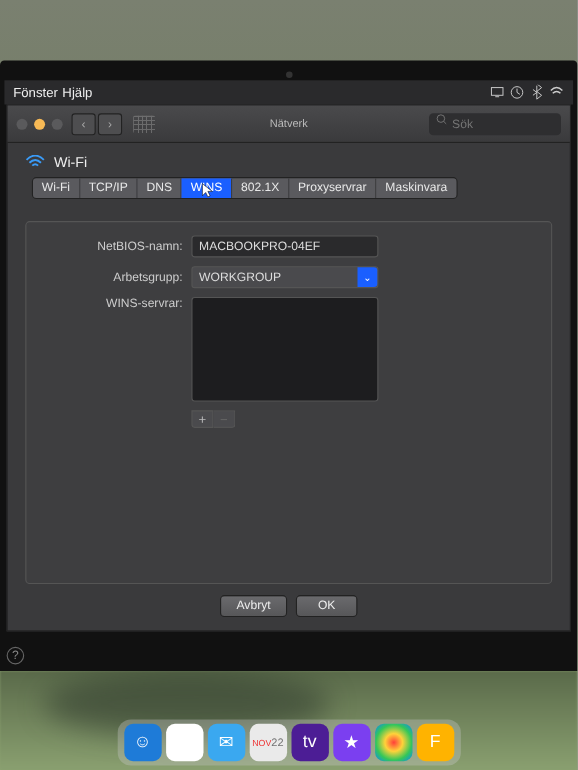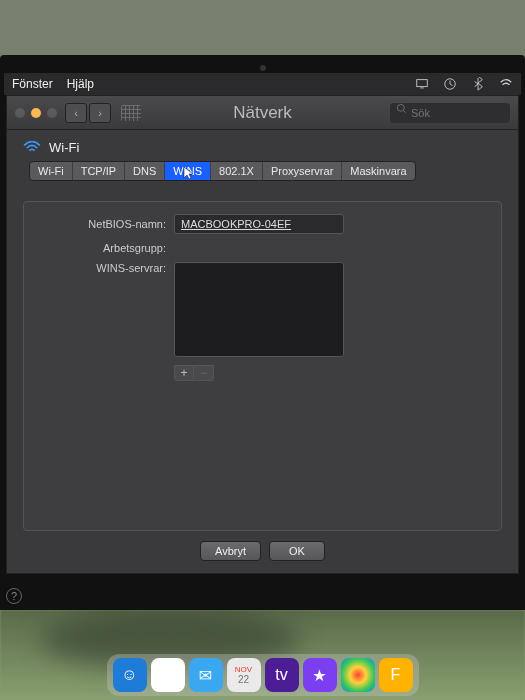--- a/index.html
+++ b/index.html
@@ -1,45 +1,45 @@
 <!DOCTYPE html>
 <html><head>
 <meta charset="utf-8">
 <style>
 * { box-sizing: border-box; margin: 0; padding: 0; font-family: -apple-system, "Helvetica Neue", Arial, sans-serif; }
 body { width: 525px; height: 700px; background: linear-gradient(#7a8070 0%, #6a7a55 55%, #8aa070 100%); overflow: hidden; position: relative; }
 .screen-frame { position: absolute; top: 55px; left: 0; right: 0; height: 555px; background: #111; border-radius: 4px 4px 0 0; padding: 18px 4px 0 4px; }
 .camera { position:absolute; top:65px; left:50%; width:6px; height:6px; background:#333; border-radius:50%; transform:translateX(-50%);}
-.menubar { display:flex; align-items:center; height:22px; background:#2a2a2c; color:#eee; font-size:12px; padding:0 8px; gap:14px; }
+.menubar { display:flex; align-items:center; height:22px; background:#2a2a2c; color:#eee; font-size:12px; padding:0 8px; gap:4px; }
 .menubar .spacer { flex:1; }
 .menubar .mi { cursor:default; }
 .menubar .icon { width:14px; height:14px; display:inline-block; }
 .window { margin:0 2px; background:#3a3a3c; border:1px solid #222; }
 .toolbar { display:flex; align-items:center; height:34px; padding:0 8px; background:linear-gradient(#4a4a4c,#3a3a3c); border-bottom:1px solid #222; position:relative; }
 .traffic { display:flex; gap:6px; margin-right:8px; }
 .dot { width:10px; height:10px; border-radius:50%; }
 .dot.r { background:#5a5a5c; } .dot.y { background:#f7b955; } .dot.g { background:#5a5a5c; }
 .navbtn { width:22px; height:20px; background:#4e4e50; border:1px solid #222; border-radius:3px; display:flex; align-items:center; justify-content:center; color:#aaa; font-size:11px; margin-right:2px; }
 .grid-icon { width:20px; height:16px; background:repeating-linear-gradient(#888 0 1px, transparent 1px 4px), repeating-linear-gradient(90deg,#888 0 1px, transparent 1px 4px); margin:0 8px; border-radius:2px; opacity:.6;}
-.title { position:absolute; left:50%; transform:translateX(-50%); color:#bbb; font-size:17px; }
+.title { position:absolute; left:50%; transform:translateX(-50%); color:#bbb; font-size:10px; }
 .search { margin-left:auto; background:#2e2e30; border-radius:4px; height:20px; width:120px; display:flex; padding:0 6px; gap:4px; }
 .search svg { width:11px; height:11px; }
 .search input { background:transparent; border:none; color:#bbb; width:80px; font-size:11px; outline:none; }
 .content { padding:10px 16px 12px; color:#ddd; font-size:12px; }
 .section-head { display:flex; align-items:center; gap:8px; margin-bottom:6px; }
 .wifi-ico { width:18px; height:14px; }
 .tabs { display:flex; margin:0 0 14px 6px; border-radius:4px; overflow:hidden; background:#5a5a5e; width:fit-content; height:20px; font-size:11px; border:1px solid #222; }
 .tab { padding:2px 8px; border-right:1px solid #3d3d40; color:#e8e8e8; display:flex; align-items:center; cursor:default; }
 .tab:last-child { border-right:none; }
 .tab.active { background:#1a5fff; color:#fff; position:relative; }
 .cursor { position:absolute; width:12px; height:14px; }
 .panel { border:1px solid #555; border-radius:4px; padding:12px 14px 12px 0; background:#3e3e40; min-height:330px; position:relative;margin-top:20px; }
 .row { display:flex; align-items:center; gap:8px; margin-bottom:8px; }
 .row label { width:142px; text-align:right; color:#ccc; font-size:11px; }
-.field { background:#2a2a2c; border:1px solid #555; border-radius:3px; height:20px; width:170px; color:#ddd; font-size:11px; padding:0 6px; display:flex; align-items:center;text-decoration:underline; }
+.field { background:#2a2a2c; border:1px solid #555; border-radius:3px; height:20px; width:170px; color:#ddd; font-size:11px; padding:0 6px; display:flex; align-items:center; }
 .dropdown { display:flex; align-items:center; background:#4a4a4d; border:1px solid #555; border-radius:3px; height:20px; width:170px; font-size:11px; color:#ddd; }
 .dropdown .val { flex:1; padding:0 6px; }
 .dropdown .chev { width:18px; height:100%; background:#1a5fff; border-radius:0 3px 3px 0; display:flex; align-items:center; justify-content:center; color:#fff; font-size:9px; }
 .listbox { width:170px; height:95px; background:#1d1d1f; border:1px solid #555; border-radius:3px; }
 .pm { display:flex; margin-left:150px; }
 .pm button { width:20px; height:16px; border:1px solid #555; background:#4a4a4d; color:#bbb; font-size:12px; line-height:12px; }
 .pm button:first-child { border-radius:0 0 0 3px; }
 .pm button:last-child { border-left:none; border-radius:0 0 3px 0; color:#666; }
 .footer { display:flex; justify-content:center; gap:8px; margin-top:10px; }
 .btn { background:linear-gradient(#6a6a6d,#575759); border:1px solid #222; border-radius:4px; color:#eee; font-size:11px; padding:3px 14px; min-width:56px; }
@@ -120,20 +120,24 @@
         <div class="tab">Maskinvara</div>
       </div>
 
       <div class="panel">
         <div class="row">
           <label>NetBIOS-namn:</label>
           <div class="field">MACBOOKPRO-04EF</div>
         </div>
         <div class="row">
           <label>Arbetsgrupp:</label>
+          <div class="dropdown">
+            <span class="val">WORKGROUP</span>
+            <span class="chev">⌄</span>
+          </div>
         </div>
         <div class="row" style="align-items:flex-start">
           <label>WINS-servrar:</label>
           <div class="listbox"></div>
         </div>
         <div class="pm">
           <button>+</button>
           <button>−</button>
         </div>
       </div>
@@ -145,21 +149,21 @@
       <div class="help">?</div>
     </div>
   </div>
 </div>
 <div class="camera"></div>
 
 <div class="dock">
   <div class="app a1">☺</div>
   <div class="app a2">✈</div>
   <div class="app a3">✉</div>
-  <div class="app a4" style="flex-direction:column;font-size:8px;color:#e33">
+  <div class="app a4" style="flex-direction:row;font-size:8px;color:#e33">
       <span>NOV</span>
       <span style="color:#737373;font-size:10px">22</span>
     </div>
   <div class="app a5">tv</div>
   <div class="app a6">★</div>
   <div class="app a7"></div>
   <div class="app a8">F</div>
 </div>
 
 </body></html>

